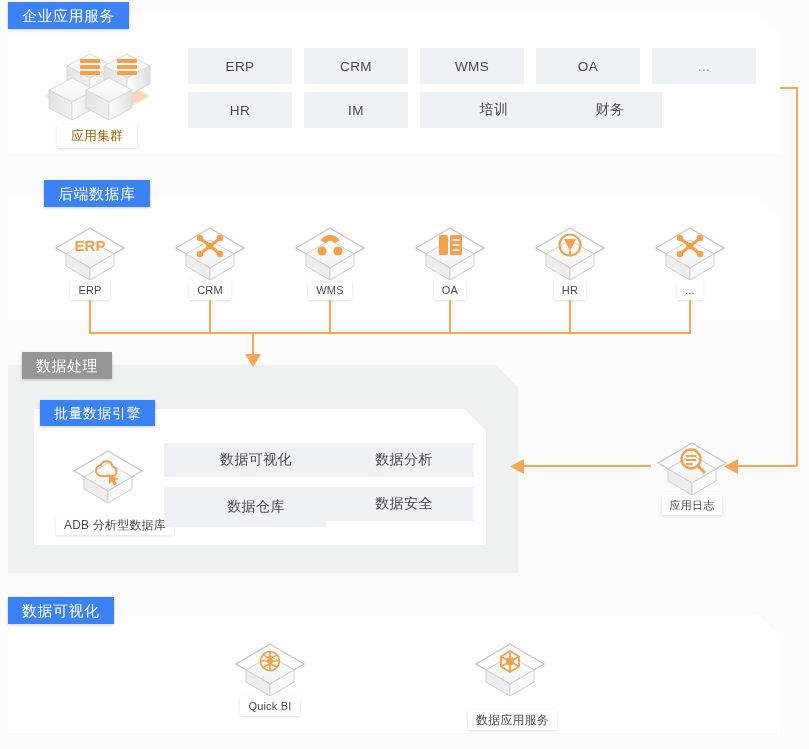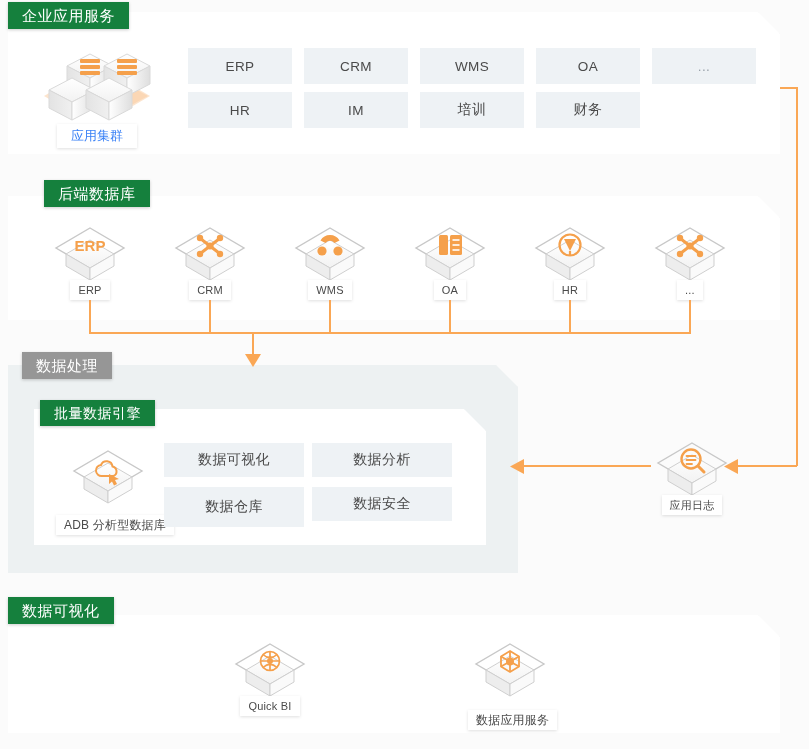--- a/index.html
+++ b/index.html
@@ -24,39 +24,39 @@
   .panel.inner{background:#ffffff;box-shadow:0 1px 4px rgba(0,0,0,.10);}
 
   
   .badge{
     position:absolute;
     height:27px;
     line-height:27px;
     padding:0 14px;
     color:#fff;
     font-size:15px;
-    background:#15803d;
+    background:#3b82f6;
     box-shadow:0 1px 3px rgba(0,0,0,.20);
     white-space:nowrap;
     z-index:6;
     letter-spacing:.5px;
   }
   .badge.gray{background:#969696;}
   .badge.small{font-size:14px;height:26px;line-height:26px;}
 
   
   .tile{
     position:absolute;
     background:#eef2f5;
     color:#4a4a4a;
     font-size:13.5px;
     display:flex;align-items:center;justify-content:center;
     letter-spacing:.4px;
   }
-  .tile.cn{font-size:14px;}
+  .tile.cn{font-size:14px;padding-left:22px;}
 
   
   .node{position:absolute;width:84px;}
   .cube{position:relative;width:84px;height:62px;margin:0 auto;}
   .nodelabel{
     position:relative;
     margin:-4px auto 0;
     background:#fff;
     box-shadow:0 1px 3px rgba(0,0,0,.13);
     font-size:11px;
@@ -70,21 +70,21 @@
     letter-spacing:.2px;
   }
   .nodelabel.wide{font-size:12px;margin-top:10px;}
 
   
   .cluster{position:absolute;width:150px;height:110px;}
   .clusterlabel{
     position:absolute;left:50%;transform:translateX(-50%);
     bottom:0;
     background:#fff;box-shadow:0 1px 3px rgba(0,0,0,.13);
-    font-size:13px;color:#3b82f6;line-height:24px;height:24px;
+    font-size:13px;color:#a16207;line-height:24px;height:24px;
     padding:0 14px;white-space:nowrap;
   }
 
   
   .wire{position:absolute;background:#faa755;}
   .wire.h{height:2px;}
   .wire.v{width:2px;}
   svg.arrow{position:absolute;overflow:visible;}
 </style>
 </head>

